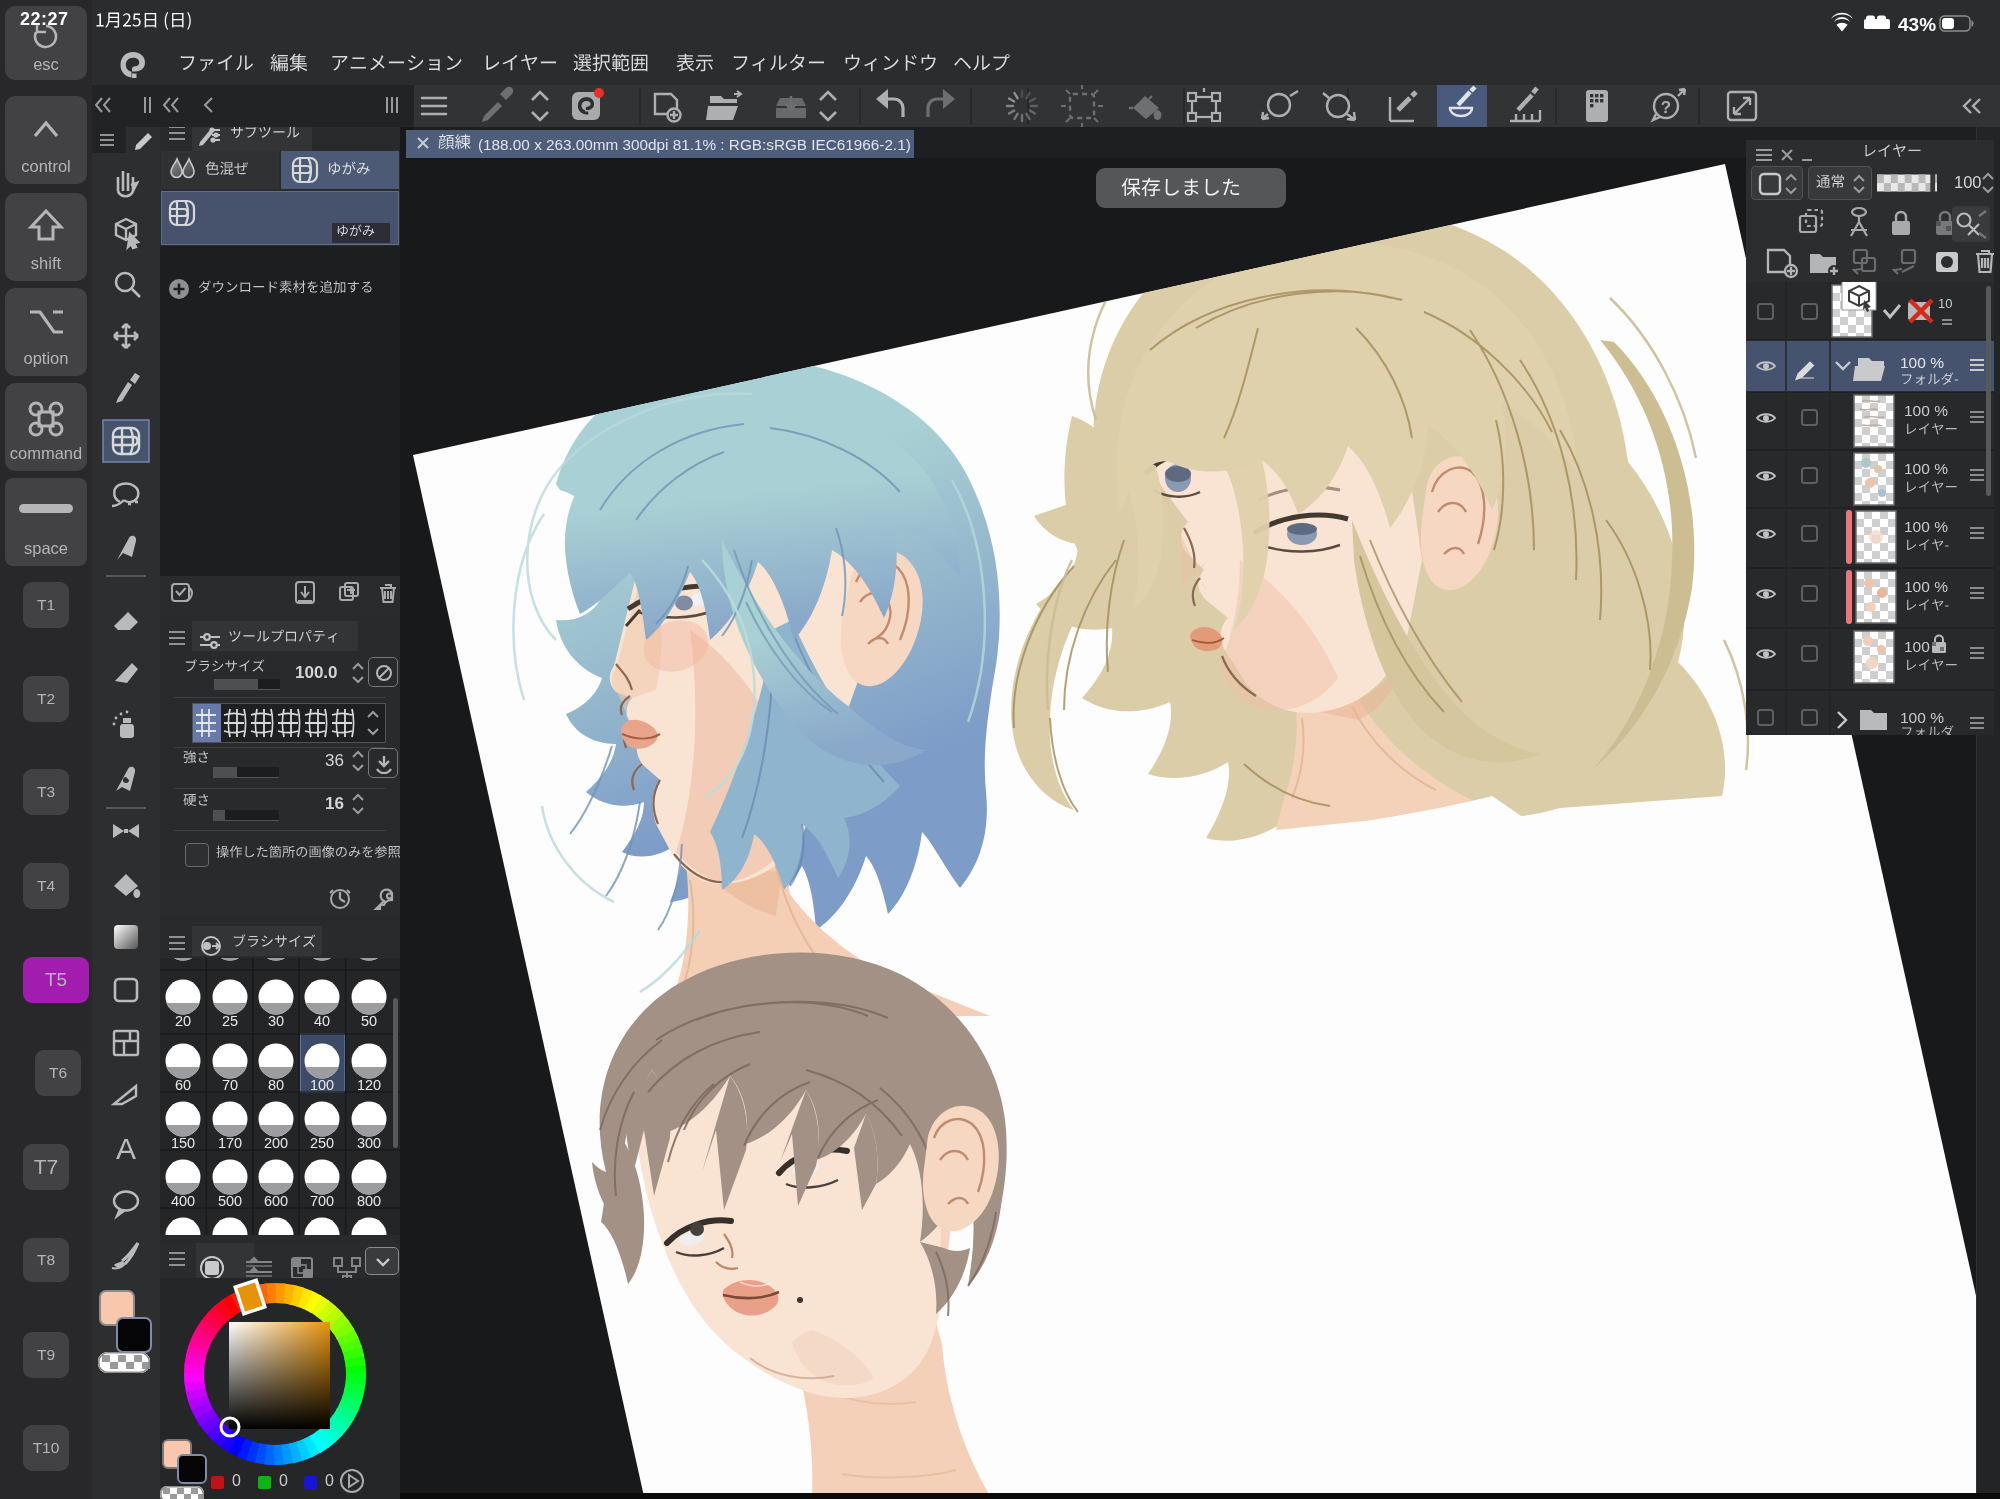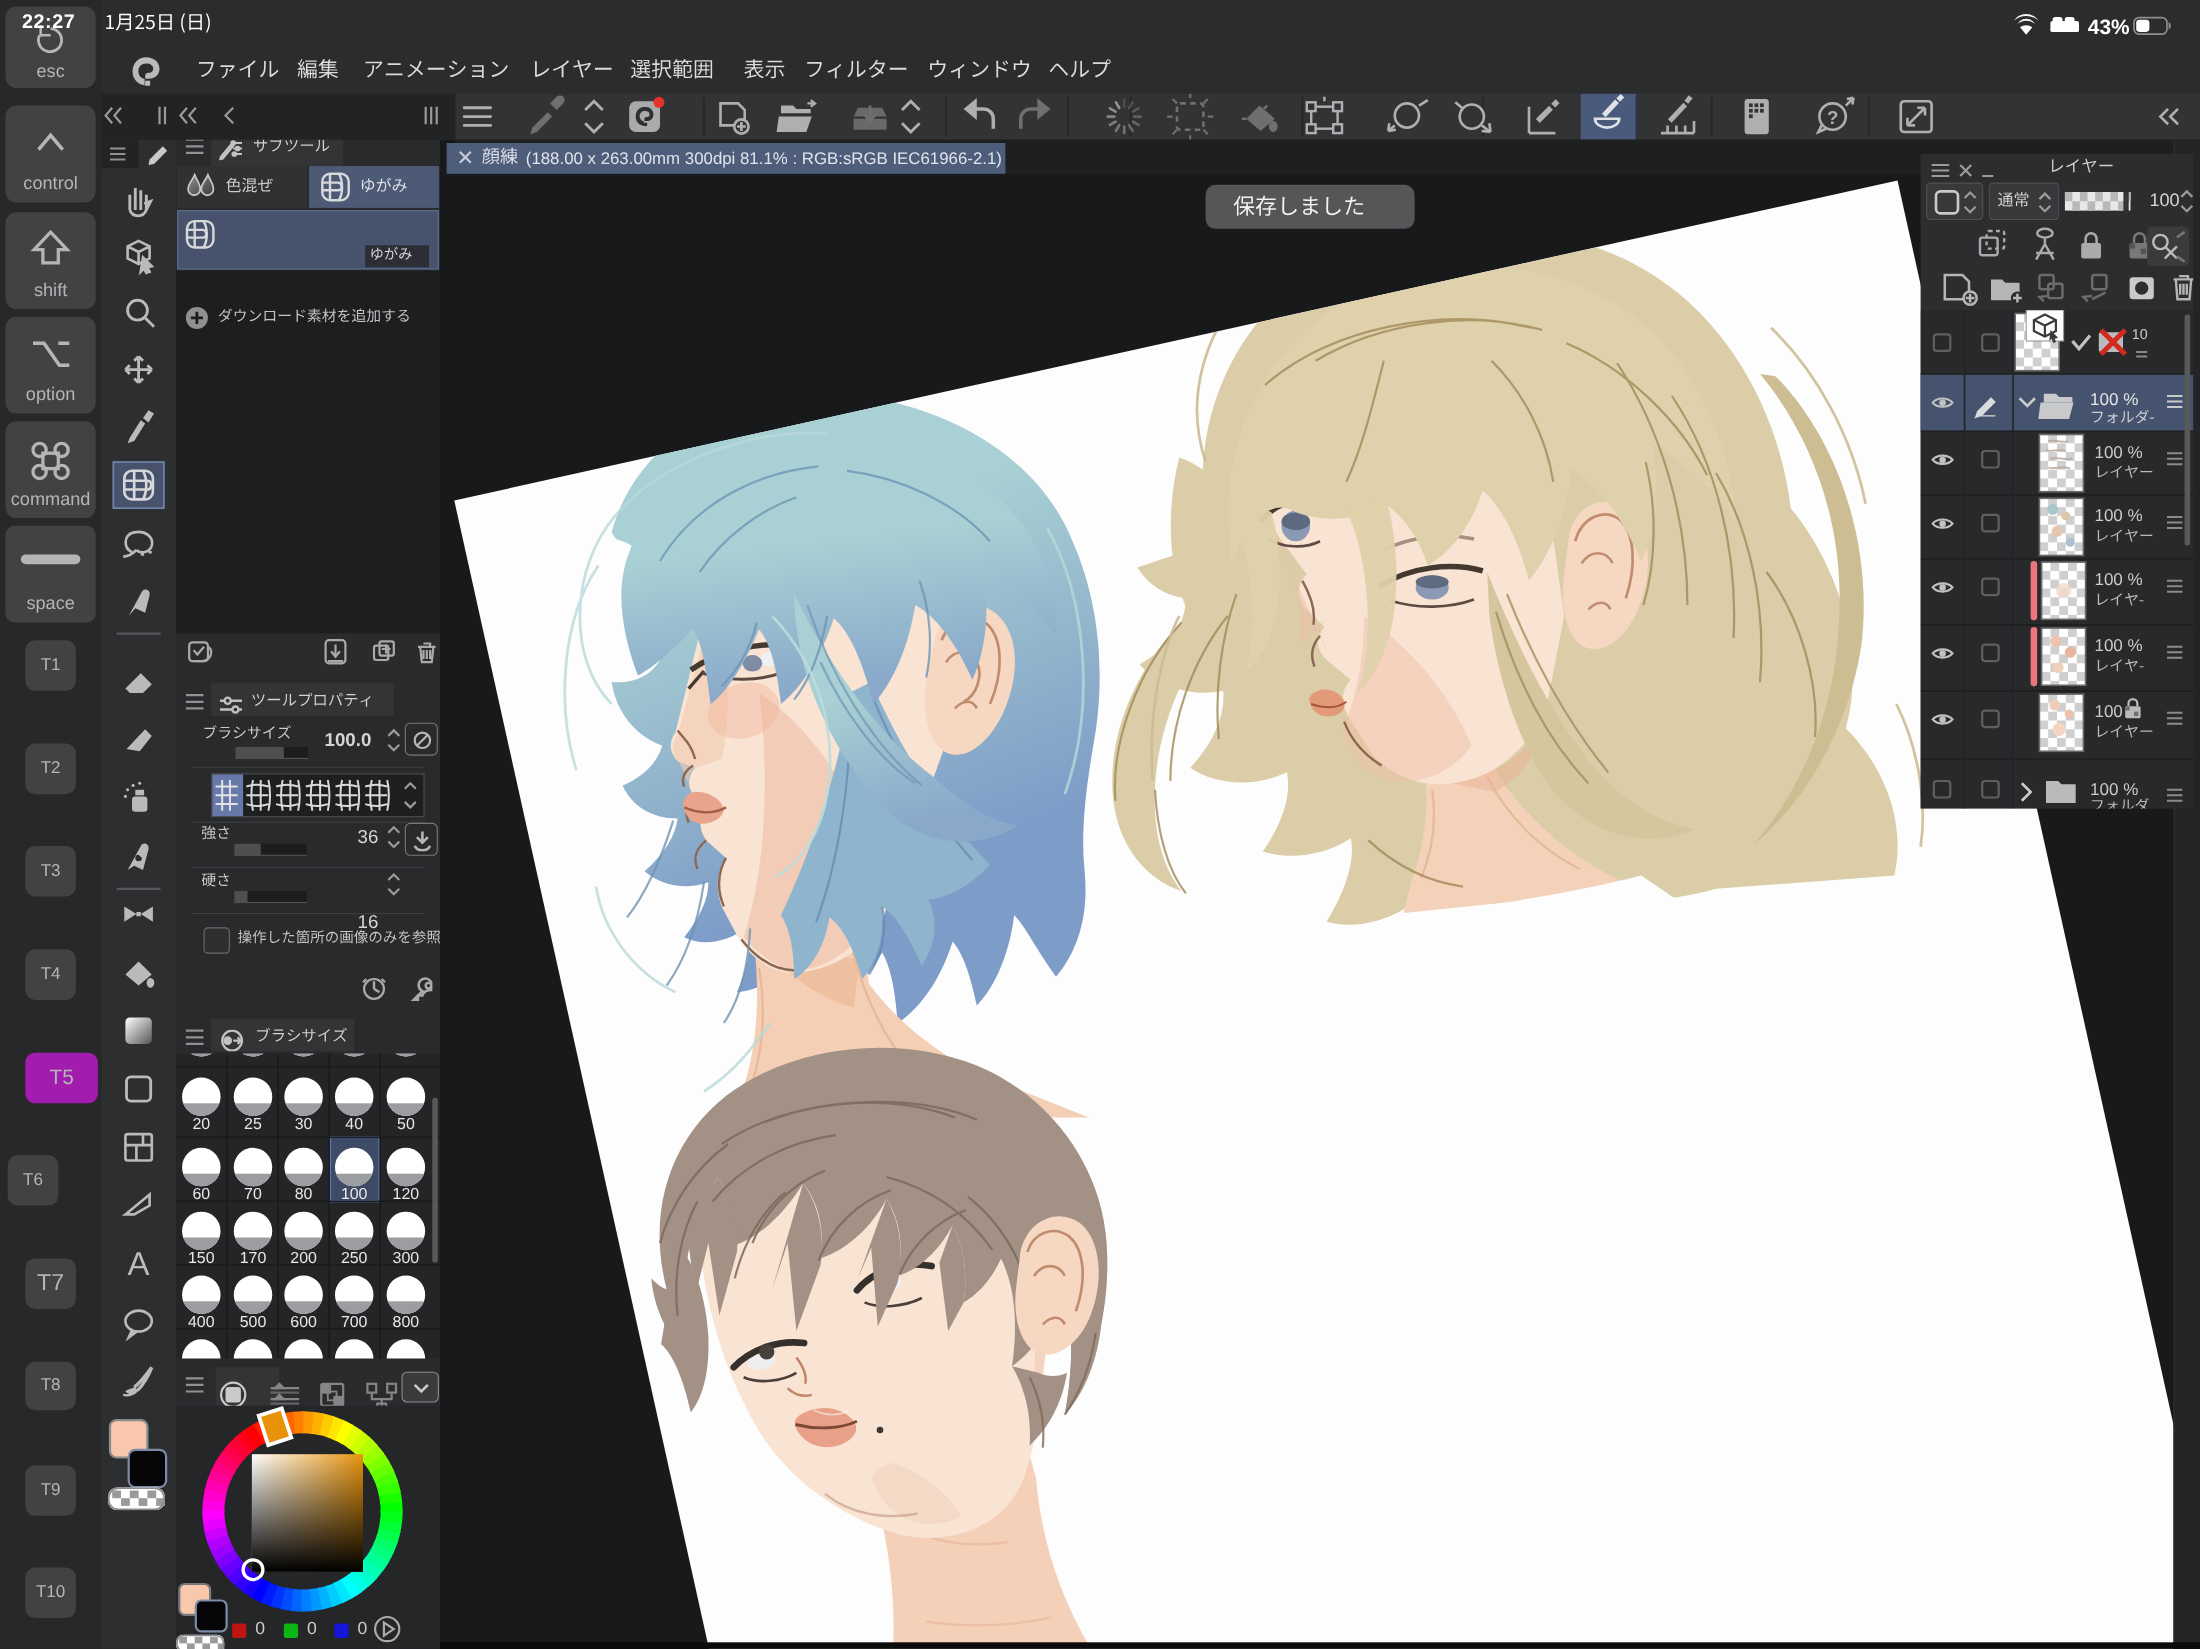--- a/index.html
+++ b/index.html
@@ -384,21 +384,21 @@
         </svg></div>
       <div style="position:absolute;left:5px;top:478px;width:82px;height:88px;background:#424245;border-radius:8px"><svg width="82" height="88" viewBox="0 0 82 88">
           <rect x="14" y="26" width="54" height="9" rx="4.5" fill="#b4b5b6"></rect>
           <text x="41" y="76" text-anchor="middle" font-size="16.5" fill="#b4b5b6" font-family="Liberation Sans">space</text>
         </svg></div>
       <div style="position:absolute;left:23px;top:582px;width:46px;height:46px;background:#424245;border-radius:9px;display:flex;align-items:center;justify-content:center;font-size:15.5px;color:#b4b5b6">T1</div>
       <div style="position:absolute;left:23px;top:676px;width:46px;height:46px;background:#424245;border-radius:9px;display:flex;align-items:center;justify-content:center;font-size:15.5px;color:#b4b5b6">T2</div>
       <div style="position:absolute;left:23px;top:769px;width:46px;height:46px;background:#424245;border-radius:9px;display:flex;align-items:center;justify-content:center;font-size:15.5px;color:#b4b5b6">T3</div>
       <div style="position:absolute;left:23px;top:863px;width:46px;height:46px;background:#424245;border-radius:9px;display:flex;align-items:center;justify-content:center;font-size:15.5px;color:#b4b5b6">T4</div>
       <div style="position:absolute;left:23px;top:957px;width:66px;height:46px;background:#a21caf;border-radius:9px;display:flex;align-items:center;justify-content:center;font-size:19px;color:#b4b5b6">T5</div>
-      <div style="position:absolute;left:7px;top:1050px;width:46px;height:46px;background:#424245;border-radius:9px;display:flex;align-items:center;justify-content:center;font-size:15.5px;color:#b4b5b6">T6</div>
+      <div style="position:absolute;left:35px;top:1050px;width:46px;height:46px;background:#424245;border-radius:9px;display:flex;align-items:center;justify-content:center;font-size:15.5px;color:#b4b5b6">T6</div>
       <div style="position:absolute;left:23px;top:1144px;width:46px;height:46px;background:#424245;border-radius:9px;display:flex;align-items:center;justify-content:center;font-size:21px;color:#b4b5b6">T7</div>
       <div style="position:absolute;left:23px;top:1238px;width:46px;height:44px;background:#424245;border-radius:9px;display:flex;align-items:center;justify-content:center;font-size:15.5px;color:#b4b5b6">T8</div>
       <div style="position:absolute;left:23px;top:1332px;width:46px;height:46px;background:#424245;border-radius:9px;display:flex;align-items:center;justify-content:center;font-size:15.5px;color:#b4b5b6">T9</div>
       <div style="position:absolute;left:23px;top:1425px;width:46px;height:46px;background:#424245;border-radius:9px;display:flex;align-items:center;justify-content:center;font-size:15.5px;color:#b4b5b6">T10</div>
     </div>
     <div style="position:absolute;left:92px;top:127px;width:68px;height:1372px;background:#2d2e30">
       <div style="position:absolute;left:0;top:0;width:68px;height:26px;background:#222325"></div>
       <div style="position:absolute;left:34px;top:0;width:34px;height:26px;background:#2d2e30"></div>
       <svg style="position:absolute;left:0;top:0" width="68" height="26" viewBox="0 0 68 26">
         <g stroke="#909192" stroke-width="2">
@@ -682,21 +682,21 @@
       <div style="position:absolute;left:214px;top:627px;"><svg width="20" height="20" viewBox="0 0 20 20">
           <path d="M10 2 v9 M5 7 l5 5 5 -5" stroke="#b4b5b6" stroke-width="2.4" fill="none"></path>
           <path d="M3 15 a8 8 0 0 0 14 0" stroke="#b4b5b6" stroke-width="2.4" fill="none"></path>
         </svg></div>
       <div style="position:absolute;left:14px;top:661px;width:212px;height:1px;background:#3e3f41"></div>
       <div style="position:absolute;left:23px;top:666px;"><svg width="28" height="17" viewBox="0 0 28 17">
           <path d="M5.8 3.3V8.4H8.5C8.5 9.1 8.3 9.7 7.9 10.3C7.4 9.9 7.0 9.4 6.7 8.8L5.8 9.0C6.2 9.8 6.7 10.5 7.3 11.0C6.7 11.5 5.9 11.9 4.9 12.2C5.1 12.4 5.3 12.8 5.5 13.0C6.6 12.6 7.4 12.1 8.0 11.6C9.2 12.3 10.7 12.8 12.5 13.0C12.6 12.7 12.9 12.3 13.1 12.1C11.2 11.9 9.7 11.5 8.6 10.9C9.1 10.1 9.4 9.3 9.5 8.4H12.6V3.3H9.6V2.1H12.8V1.1H5.5V2.1H8.6V3.3ZM6.7 6.3H8.6V7.0L8.6 7.6H6.7ZM9.6 7.6 9.6 7.0V6.3H11.6V7.6ZM6.7 4.1H8.6V5.5H6.7ZM9.6 4.1H11.6V5.5H9.6ZM0.7 1.3V2.2H2.4C2.0 4.3 1.4 6.2 0.4 7.5C0.6 7.7 0.8 8.3 0.9 8.6C1.1 8.2 1.4 7.9 1.6 7.5V12.3H2.5V11.3H5.1V5.4H2.5C2.8 4.4 3.1 3.3 3.3 2.2H5.2V1.3ZM2.5 6.3H4.3V10.4H2.5Z M17.7 7.7 16.7 7.4C16.3 8.2 16.0 8.9 16.0 9.7C16.0 11.5 17.6 12.4 20.2 12.4C21.7 12.4 22.8 12.3 23.7 12.2L23.7 11.1C22.8 11.3 21.6 11.4 20.2 11.4C18.3 11.4 17.1 10.8 17.1 9.5C17.1 8.9 17.3 8.3 17.7 7.7ZM15.6 3.4 15.7 4.4C17.8 4.6 19.7 4.6 21.3 4.5C21.8 5.6 22.4 6.8 23.0 7.5C22.5 7.5 21.5 7.4 20.7 7.3L20.6 8.2C21.6 8.3 23.2 8.5 23.9 8.6L24.4 7.9C24.2 7.6 24.0 7.4 23.9 7.1C23.4 6.4 22.8 5.4 22.3 4.4C23.2 4.2 24.3 4.1 25.1 3.8L25.0 2.8C24.1 3.1 23.0 3.3 22.0 3.4C21.7 2.6 21.5 1.7 21.4 1.1L20.2 1.3C20.4 1.6 20.5 2.0 20.6 2.3L21.0 3.5C19.5 3.6 17.6 3.6 15.6 3.4Z" fill="#c9cacb"></path>
         </svg></div>
       <div style="position:absolute;left:53px;top:683px;width:66px;height:11px;background:#1c1d1f;border-bottom:1px solid #555"></div>
       <div style="position:absolute;left:53px;top:683px;width:12px;height:11px;background:#4e4f51"></div>
-      <div style="position:absolute;left:165px;top:702px;"><span style="font-size:17px;color:#d4d5d6">16</span></div>
+      <div style="position:absolute;left:165px;top:667px;font-weight:bold;"><span style="font-size:17px;color:#d4d5d6">16</span></div>
       <div style="position:absolute;left:190px;top:664px;"><svg width="16" height="26" viewBox="0 0 16 26">
           <g fill="none" stroke="#9a9b9c" stroke-width="2">
             <path d="M3 9 l5 -5 5 5"></path>
             <path d="M3 17 l5 5 5 -5"></path>
           </g>
         </svg></div>
       <div style="position:absolute;left:14px;top:703px;width:212px;height:1px;background:#3e3f41"></div>
       <div style="position:absolute;left:25px;top:716px;width:24px;height:24px;background:#2e2f31;border:1.5px solid #6a6b6d;border-radius:4px"></div>
       <div style="position:absolute;left:56px;top:718px;"><svg width="186" height="17" viewBox="0 0 186 17">
           <path d="M7.0 1.8H10.0V3.2H7.0ZM6.1 1.1V4.0H10.9V1.1ZM5.5 5.3H7.3V6.8H5.5ZM9.6 5.3H11.4V6.8H9.6ZM2.1 0.5V3.2H0.6V4.1H2.1V7.0C1.5 7.2 0.9 7.4 0.5 7.6L0.7 8.5L2.1 8.0V11.5C2.1 11.7 2.1 11.7 1.9 11.7C1.8 11.7 1.4 11.7 1.0 11.7C1.1 12.0 1.2 12.4 1.2 12.6C1.9 12.6 2.3 12.6 2.6 12.4C2.9 12.3 3.0 12.0 3.0 11.5V7.6L4.3 7.1L4.2 6.2L3.0 6.7V4.1H4.3V3.2H3.0V0.5ZM8.0 7.5V8.5H4.5V9.4H7.4C6.5 10.3 5.0 11.2 3.7 11.6C3.9 11.8 4.1 12.1 4.3 12.4C5.6 11.9 7.0 11.0 8.0 9.9V12.7H8.9V9.8C9.8 10.8 11.0 11.8 12.1 12.3C12.3 12.0 12.6 11.7 12.8 11.5C11.6 11.1 10.3 10.3 9.5 9.4H12.6V8.5H8.9V7.5H12.3V4.6H8.8V7.5H8.1V4.6H4.8V7.5Z M20.1 0.7C19.5 2.6 18.4 4.5 17.2 5.8C17.5 5.9 17.8 6.3 18.0 6.5C18.7 5.7 19.3 4.8 19.9 3.7H20.8V12.7H21.8V9.5H25.8V8.5H21.8V6.5H25.6V5.6H21.8V3.7H25.9V2.7H20.4C20.6 2.2 20.9 1.5 21.1 0.9ZM17.0 0.6C16.2 2.6 15.0 4.6 13.7 5.8C13.9 6.1 14.2 6.6 14.3 6.8C14.7 6.4 15.1 5.8 15.6 5.3V12.6H16.6V3.7C17.1 2.8 17.5 1.8 17.9 0.9Z M30.9 1.3 29.6 1.3C29.6 1.7 29.7 2.2 29.7 2.7C29.7 4.1 29.5 7.4 29.5 9.3C29.5 11.5 30.8 12.3 32.7 12.3C35.6 12.3 37.3 10.6 38.3 9.4L37.5 8.5C36.6 9.8 35.2 11.2 32.8 11.2C31.5 11.2 30.6 10.7 30.6 9.2C30.6 7.3 30.7 4.2 30.8 2.7C30.8 2.2 30.8 1.8 30.9 1.3Z M46.7 5.3V6.2C47.5 6.1 48.3 6.1 49.1 6.1C49.9 6.1 50.7 6.2 51.4 6.3L51.4 5.3C50.7 5.2 49.9 5.1 49.1 5.1C48.3 5.1 47.4 5.2 46.7 5.3ZM47.0 8.5 46.0 8.4C45.9 8.9 45.8 9.4 45.8 9.9C45.8 11.2 46.9 11.9 49.0 11.9C50.0 11.9 50.8 11.8 51.5 11.7L51.6 10.6C50.8 10.8 49.9 10.9 49.0 10.9C47.1 10.9 46.8 10.3 46.8 9.6C46.8 9.3 46.8 8.9 47.0 8.5ZM42.5 3.4C42.0 3.4 41.6 3.4 40.9 3.3L41.0 4.4C41.4 4.4 41.9 4.4 42.5 4.4C42.9 4.4 43.3 4.4 43.7 4.4C43.6 4.9 43.5 5.4 43.4 5.8C42.9 7.7 41.9 10.3 41.2 11.7L42.3 12.1C43.0 10.6 43.9 7.9 44.4 6.0C44.5 5.5 44.7 4.9 44.8 4.3C45.7 4.2 46.7 4.0 47.5 3.8V2.8C46.7 3.0 45.9 3.2 45.0 3.3L45.2 2.3C45.3 2.0 45.4 1.5 45.4 1.2L44.2 1.1C44.2 1.4 44.2 1.8 44.1 2.2C44.1 2.5 44.0 2.9 43.9 3.4C43.4 3.4 43.0 3.4 42.5 3.4Z M57.8 8.5H61.1V9.9H57.8ZM60.4 0.5C60.0 1.6 59.2 2.7 58.3 3.5C58.5 3.6 58.8 3.8 59.0 4.0H54.4V12.7H55.4V12.2H63.6V12.6H64.6V4.0H62.4L63.2 3.6C63.0 3.3 62.8 2.9 62.5 2.5H65.4V1.7H60.9C61.1 1.4 61.2 1.0 61.4 0.7ZM55.4 11.4V4.8H63.6V11.4ZM59.1 4.0C59.6 3.6 60.0 3.0 60.4 2.5H61.4C61.7 3.0 62.1 3.6 62.3 4.0ZM56.9 7.8V10.6H61.9V7.8H59.8V6.7H62.5V6.0H59.8V5.1H58.9V6.0H56.3V6.7H58.9V7.8ZM55.2 0.5C54.8 1.6 54.1 2.8 53.3 3.6C53.5 3.7 53.9 4.0 54.1 4.1C54.5 3.7 54.9 3.1 55.3 2.5H55.8C56.1 3.0 56.4 3.6 56.5 4.0L57.3 3.6C57.2 3.3 57.0 2.9 56.8 2.5H59.2V1.7H55.7C55.9 1.4 56.0 1.0 56.2 0.7Z M66.8 1.3V2.2H72.5V1.3ZM77.6 0.7C76.7 1.2 75.3 1.7 73.9 2.0L73.1 1.8V5.3C73.1 7.4 72.9 10.0 71.0 12.0C71.3 12.1 71.6 12.4 71.8 12.6C73.6 10.7 74.0 8.1 74.0 6.0H76.3V12.7H77.3V6.0H78.8V5.0H74.0V2.9C75.6 2.5 77.3 2.0 78.5 1.4ZM67.3 3.6V7.1C67.3 8.6 67.2 10.7 66.3 12.1C66.5 12.2 66.9 12.5 67.1 12.7C68.0 11.3 68.2 9.3 68.2 7.7H72.2V3.6ZM68.2 4.5H71.2V6.8H68.2Z M85.5 3.1C85.3 4.4 85.1 5.6 84.7 6.7C84.1 8.9 83.4 9.8 82.8 9.8C82.2 9.8 81.4 9.1 81.4 7.4C81.4 5.6 82.9 3.5 85.5 3.1ZM86.6 3.1C88.8 3.3 90.1 5.0 90.1 7.0C90.1 9.2 88.4 10.5 86.8 10.9C86.4 10.9 86.0 11.0 85.6 11.0L86.2 12.0C89.4 11.6 91.2 9.8 91.2 7.0C91.2 4.3 89.2 2.1 86.1 2.1C82.9 2.1 80.4 4.6 80.4 7.5C80.4 9.7 81.5 11.0 82.7 11.0C83.9 11.0 85.0 9.6 85.8 6.9C86.2 5.7 86.4 4.4 86.6 3.1Z M103.5 3.6V10.9H94.5V3.6H93.6V12.7H94.5V11.8H103.5V12.6H104.5V3.6ZM95.8 3.8V9.7H102.2V3.8H99.4V2.3H104.8V1.4H93.2V2.3H98.4V3.8ZM96.6 7.2H98.5V8.9H96.6ZM99.4 7.2H101.3V8.9H99.4ZM96.6 4.6H98.5V6.4H96.6ZM99.4 4.6H101.3V6.4H99.4Z M111.9 2.2H114.4C114.2 2.5 114.0 2.9 113.7 3.1H111.1C111.3 2.8 111.6 2.5 111.9 2.2ZM117.5 6.5C117.0 6.9 116.3 7.5 115.7 8.0C115.4 7.4 115.2 6.7 115.0 6.1H117.8V3.1H114.8C115.1 2.7 115.5 2.2 115.8 1.7L115.2 1.3L115.0 1.4H112.4L112.8 0.7L111.8 0.5C111.3 1.6 110.3 2.9 108.9 3.8C109.2 3.9 109.5 4.2 109.7 4.4L110.0 4.1V6.1H112.5C111.6 6.7 110.4 7.2 109.2 7.5C109.4 7.7 109.7 8.0 109.8 8.2C110.6 7.9 111.5 7.5 112.3 7.1C112.5 7.2 112.7 7.4 112.9 7.6C112.0 8.3 110.5 9.1 109.3 9.4C109.5 9.6 109.7 9.9 109.9 10.1C111.0 9.6 112.3 8.9 113.3 8.2C113.5 8.5 113.6 8.7 113.7 9.0C112.6 10.0 110.7 11.1 109.1 11.6C109.3 11.8 109.5 12.1 109.7 12.3C111.1 11.8 112.7 10.8 113.9 9.9C114.0 10.7 113.9 11.4 113.5 11.6C113.3 11.8 113.0 11.9 112.7 11.9C112.4 11.9 112.0 11.8 111.6 11.8C111.8 12.0 111.8 12.4 111.9 12.6C112.2 12.7 112.6 12.7 112.9 12.7C113.4 12.7 113.8 12.6 114.2 12.3C115.2 11.5 115.2 8.5 113.0 6.7C113.3 6.5 113.6 6.3 113.8 6.1H114.2C114.8 8.7 115.9 11.0 117.7 12.1C117.9 11.9 118.2 11.5 118.4 11.3C117.4 10.8 116.6 9.8 116.0 8.7C116.7 8.2 117.5 7.6 118.2 7.1ZM111.0 3.9H113.4V5.4H111.0ZM114.3 3.9H116.8V5.4H114.3ZM108.7 0.6C108.0 2.6 107.0 4.7 105.8 6.0C106.0 6.2 106.3 6.8 106.4 7.0C106.8 6.5 107.2 5.9 107.6 5.2V12.7H108.6V3.4C109.0 2.6 109.3 1.7 109.6 0.8Z M125.1 3.1C124.9 4.4 124.7 5.6 124.3 6.7C123.7 8.9 123.0 9.8 122.4 9.8C121.8 9.8 121.0 9.1 121.0 7.4C121.0 5.6 122.5 3.5 125.1 3.1ZM126.2 3.1C128.4 3.3 129.7 5.0 129.7 7.0C129.7 9.2 128.0 10.5 126.4 10.9C126.0 10.9 125.6 11.0 125.2 11.0L125.8 12.0C129.0 11.6 130.8 9.8 130.8 7.0C130.8 4.3 128.8 2.1 125.7 2.1C122.5 2.1 120.0 4.6 120.0 7.5C120.0 9.7 121.1 11.0 122.3 11.0C123.5 11.0 124.6 9.6 125.4 6.9C125.8 5.7 126.0 4.4 126.2 3.1Z M143.2 4.8 142.1 4.7C142.2 5.1 142.1 5.5 142.1 5.9C142.1 6.2 142.1 6.6 142.0 6.9C140.9 6.4 139.7 6.0 138.4 5.8C138.9 4.6 139.5 3.3 139.9 2.7C140.0 2.5 140.1 2.4 140.2 2.2L139.6 1.7C139.4 1.8 139.2 1.8 138.9 1.8C138.4 1.9 136.6 2.0 135.9 2.0C135.7 2.0 135.3 2.0 134.9 1.9L135.0 3.0C135.3 3.0 135.7 2.9 136.0 2.9C136.6 2.9 138.2 2.8 138.7 2.8C138.3 3.6 137.8 4.8 137.3 5.8C134.7 5.9 133.0 7.4 133.0 9.3C133.0 10.4 133.7 11.1 134.7 11.1C135.4 11.1 135.9 10.9 136.3 10.2C136.8 9.5 137.5 7.9 138.0 6.7C139.4 6.9 140.7 7.3 141.8 8.0C141.3 9.4 140.4 10.8 138.3 11.7L139.2 12.4C141.1 11.5 142.1 10.2 142.7 8.5C143.2 8.8 143.6 9.2 144.0 9.5L144.5 8.4C144.1 8.1 143.6 7.7 142.9 7.4C143.1 6.6 143.1 5.8 143.2 4.8ZM136.9 6.7C136.5 7.8 136.0 9.0 135.5 9.6C135.2 10.0 135.0 10.1 134.7 10.1C134.3 10.1 133.9 9.8 133.9 9.2C133.9 8.0 135.0 6.9 136.9 6.7Z M156.8 5.8 156.4 4.8C156.0 5.0 155.7 5.1 155.3 5.3C154.6 5.6 153.8 6.0 152.9 6.4C152.7 5.6 152.0 5.2 151.2 5.2C150.6 5.2 149.8 5.4 149.3 5.7C149.8 5.1 150.2 4.3 150.5 3.6C152.0 3.6 153.6 3.5 154.9 3.3L154.9 2.3C153.7 2.5 152.2 2.6 150.9 2.7C151.1 2.1 151.2 1.6 151.3 1.2L150.2 1.1C150.2 1.6 150.0 2.2 149.9 2.7L149.0 2.7C148.4 2.7 147.5 2.7 146.8 2.6V3.6C147.5 3.6 148.4 3.7 148.9 3.7H149.5C149.0 4.7 148.1 6.1 146.5 7.7L147.4 8.4C147.8 7.8 148.2 7.4 148.6 7.0C149.1 6.4 150.0 6.0 150.8 6.0C151.4 6.0 151.9 6.3 152.0 6.9C150.5 7.7 148.9 8.6 148.9 10.2C148.9 11.8 150.4 12.2 152.3 12.2C153.5 12.2 154.9 12.1 155.9 12.0L156.0 10.9C154.8 11.1 153.4 11.2 152.4 11.2C151.0 11.2 150.0 11.1 150.0 10.0C150.0 9.2 150.8 8.5 152.1 7.8C152.1 8.5 152.0 9.4 152.0 9.9H153.0L153.0 7.4C154.0 6.9 154.9 6.5 155.7 6.2C156.0 6.1 156.5 5.9 156.8 5.8Z M165.4 6.3C164.5 6.9 163.0 7.5 161.7 7.8C161.9 8.0 162.1 8.3 162.3 8.4C163.6 8.1 165.2 7.4 166.2 6.7ZM166.8 7.8C165.6 8.7 163.5 9.4 161.6 9.8C161.8 10.0 162.1 10.3 162.2 10.5C164.1 10.1 166.3 9.3 167.5 8.2ZM168.5 9.3C167.0 10.8 164.1 11.6 160.9 11.9C161.1 12.1 161.3 12.5 161.3 12.8C164.7 12.3 167.7 11.4 169.3 9.7ZM159.1 4.8V5.7H162.3C161.4 6.8 160.1 7.7 158.7 8.3C158.9 8.5 159.2 8.9 159.4 9.1C161.0 8.3 162.5 7.2 163.5 5.7H166.5C167.5 7.1 169.1 8.3 170.6 9.0C170.7 8.8 171.0 8.4 171.2 8.2C169.9 7.7 168.5 6.7 167.6 5.7H170.9V4.8H164.1C164.3 4.4 164.5 4.0 164.7 3.6L168.8 3.4C169.2 3.8 169.5 4.1 169.7 4.3L170.6 3.8C169.8 3.0 168.4 1.8 167.2 1.1L166.4 1.6C166.9 1.9 167.4 2.2 167.9 2.6L162.9 2.8C163.4 2.2 163.9 1.5 164.3 0.8L163.2 0.5C162.9 1.2 162.3 2.1 161.8 2.8L159.6 2.8L159.7 3.7L163.6 3.6C163.5 4.0 163.2 4.4 163.0 4.8Z M178.6 6.2H182.4V8.2H178.6ZM177.6 5.4V9.1H183.4V5.4ZM176.1 10.0C176.2 10.8 176.4 11.9 176.4 12.6L177.3 12.5C177.3 11.8 177.2 10.7 177.0 9.9ZM178.9 9.9C179.3 10.8 179.6 11.9 179.7 12.6L180.7 12.4C180.6 11.7 180.2 10.6 179.8 9.8ZM181.6 9.9C182.2 10.7 183.0 11.9 183.3 12.7L184.2 12.3C183.9 11.5 183.1 10.3 182.5 9.5ZM173.9 9.6C173.5 10.6 172.8 11.7 172.2 12.3L173.1 12.7C173.7 12.0 174.4 10.8 174.8 9.9ZM173.8 2.0H175.7V4.3H173.8ZM173.8 7.8V5.2H175.7V7.8ZM172.8 1.1V9.3H173.8V8.7H176.7V1.1ZM177.2 1.1V2.0H179.5C179.2 3.2 178.6 4.0 176.8 4.5C177.0 4.7 177.3 5.0 177.4 5.2C179.4 4.6 180.1 3.6 180.4 2.0H182.8C182.7 3.2 182.6 3.7 182.4 3.9C182.3 4.0 182.2 4.0 182.0 4.0C181.8 4.0 181.3 4.0 180.7 3.9C180.9 4.2 180.9 4.5 181.0 4.8C181.6 4.8 182.2 4.8 182.5 4.8C182.8 4.8 183.0 4.7 183.2 4.5C183.5 4.2 183.7 3.4 183.8 1.5C183.8 1.3 183.8 1.1 183.8 1.1Z" fill="#c4c5c6"></path>

